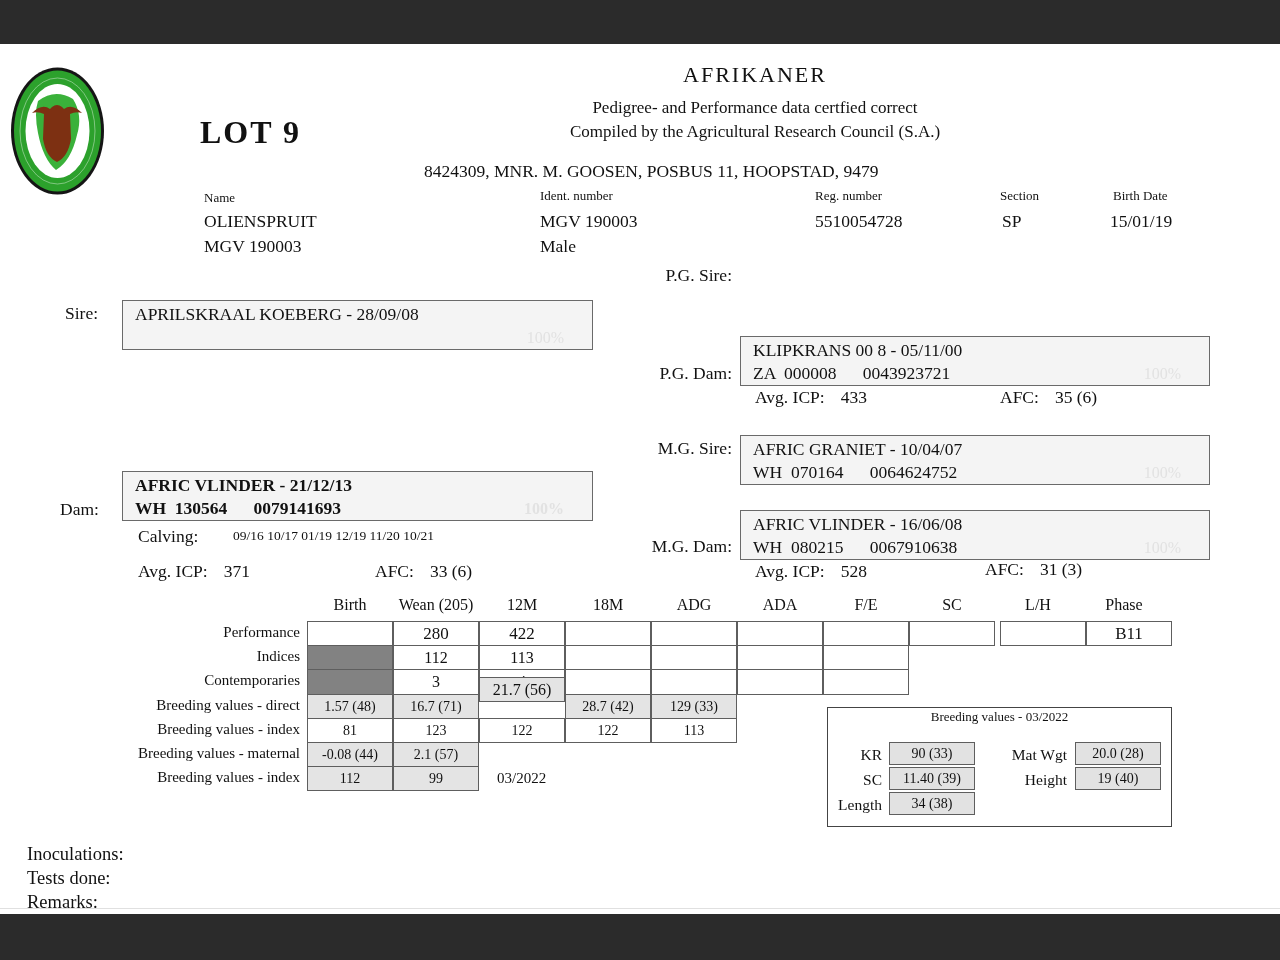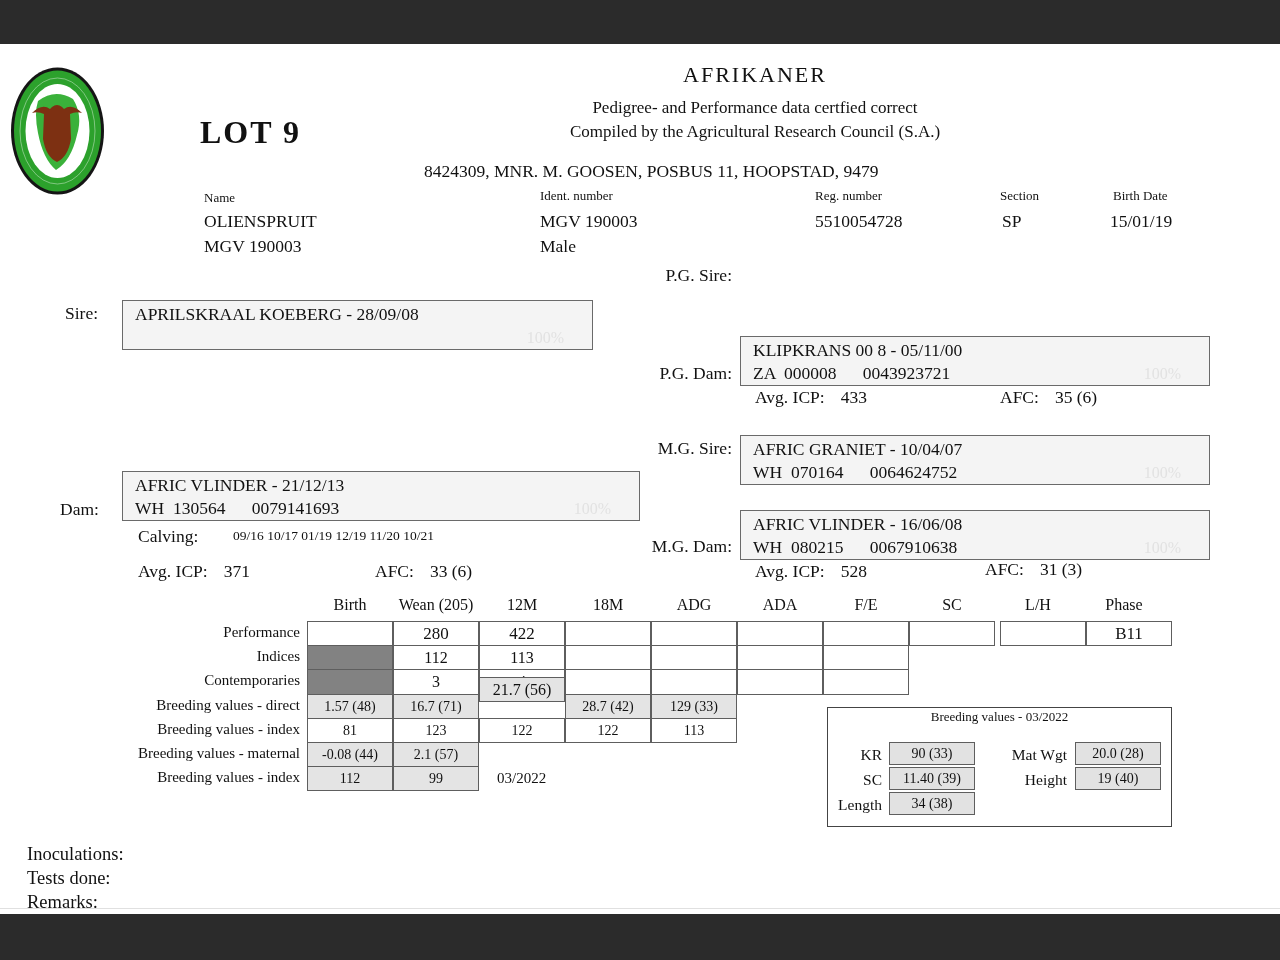--- a/index.html
+++ b/index.html
@@ -103,21 +103,21 @@
   <div class="stat" style="left:1000px; top:387px;">
     <span>AFC:</span><span class="v">35 (6)</span>
   </div>
 
   <div class="pbox" style="left:740px; top:435px;">
     <div>AFRIC GRANIET - 10/04/07</div>
     <div class="l2">WH  070164      0064624752</div>
     <div class="pct">100%</div>
   </div>
 
-  <div class="pbox" style="left:122px; top:471px; width:518px;">
+  <div class="pbox" style="left:122px; top:471px; width:471px;font-weight:bold;">
     <div>AFRIC VLINDER - 21/12/13</div>
     <div class="l2">WH  130564      0079141693</div>
     <div class="pct">100%</div>
   </div>
   <div class="plabel" style="left:138px; top:526px;">Calving:</div>
   <div class="calv-vals" style="left:233px; top:528px;">09/16 10/17 01/19 12/19 11/20 10/21</div>
   <div class="stat" style="left:138px; top:561px;">
     <span>Avg. ICP:</span><span class="v">371</span>
   </div>
   <div class="stat" style="left:375px; top:561px;">

